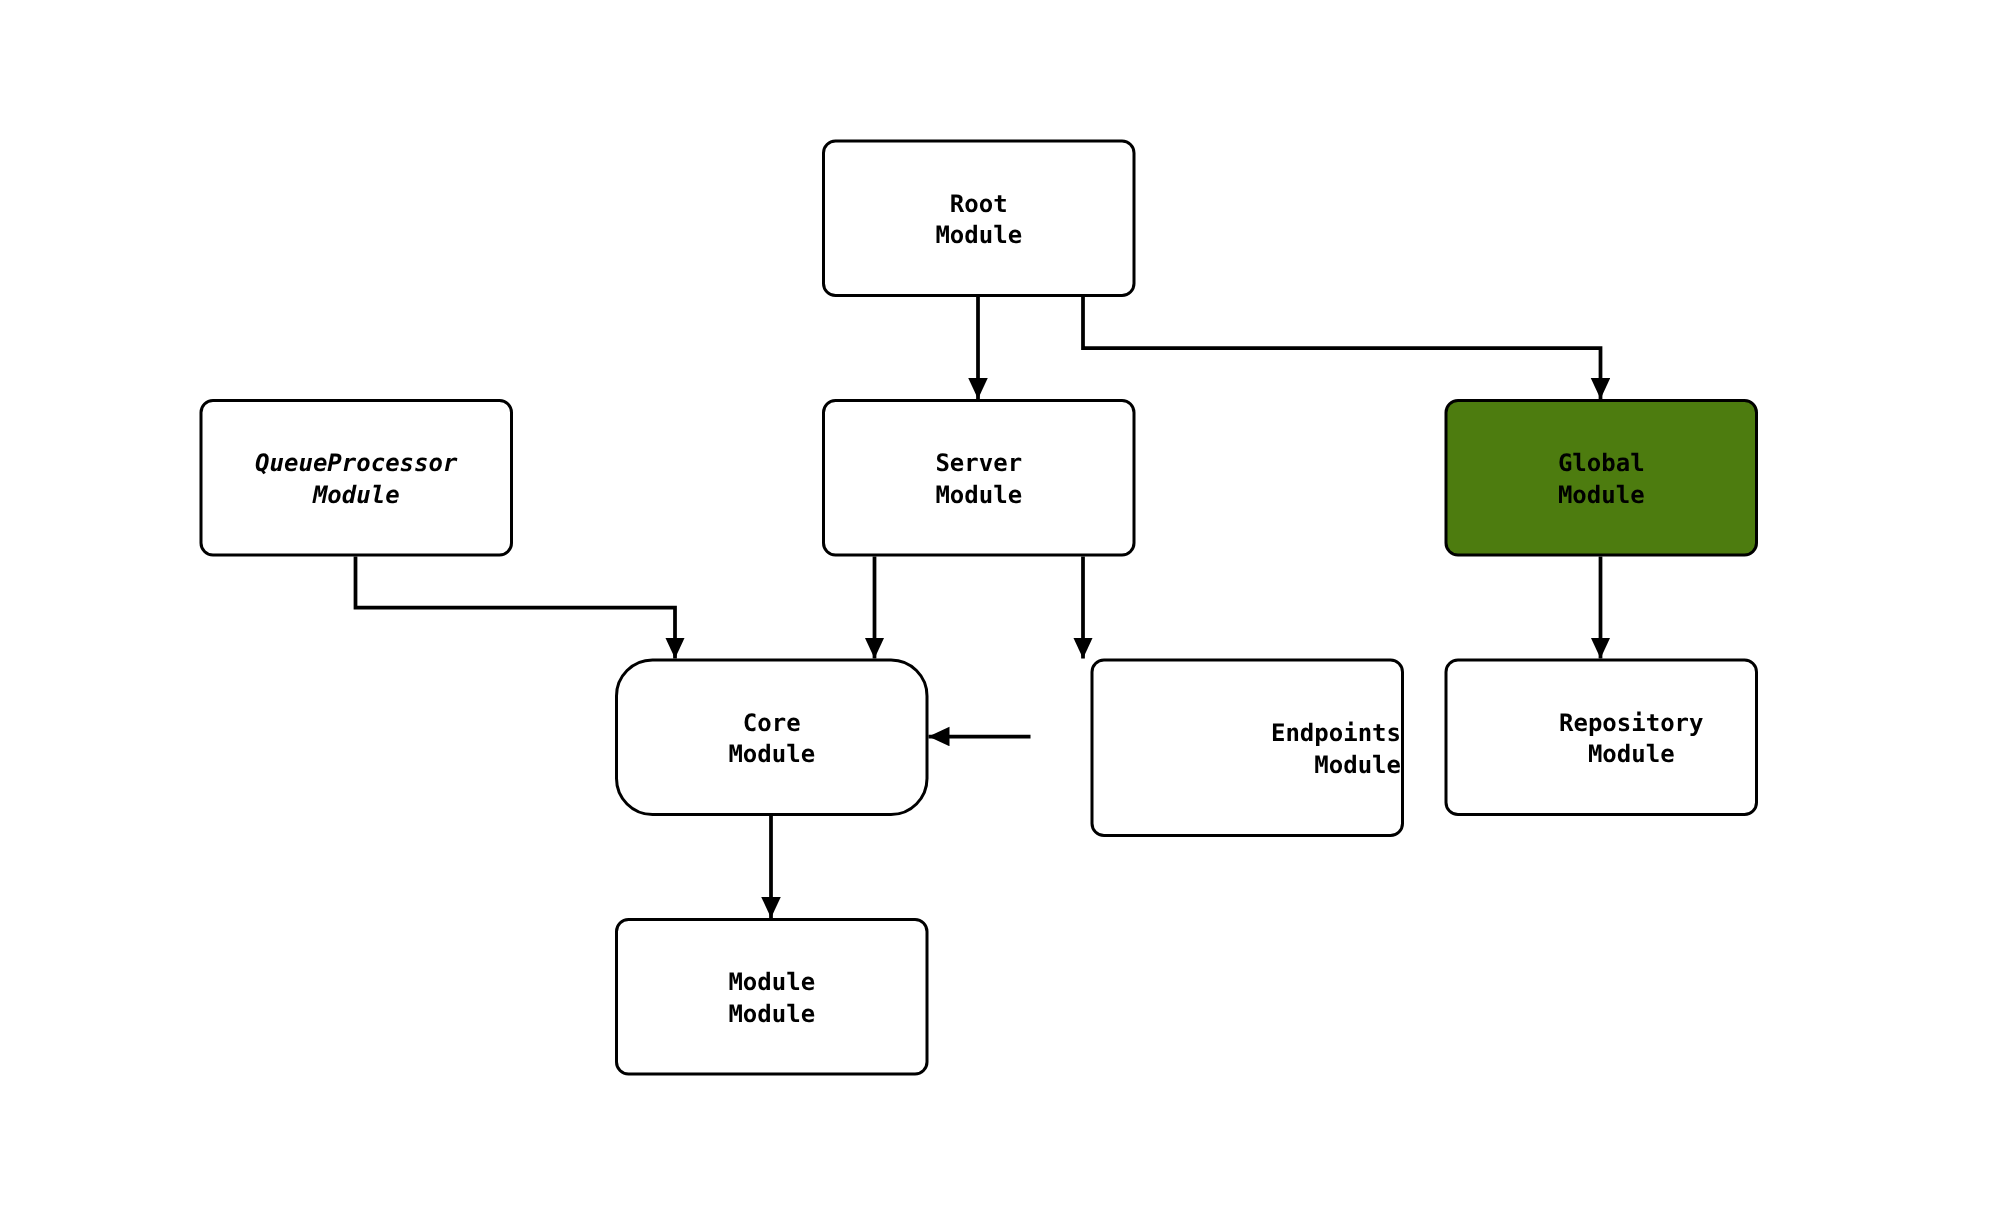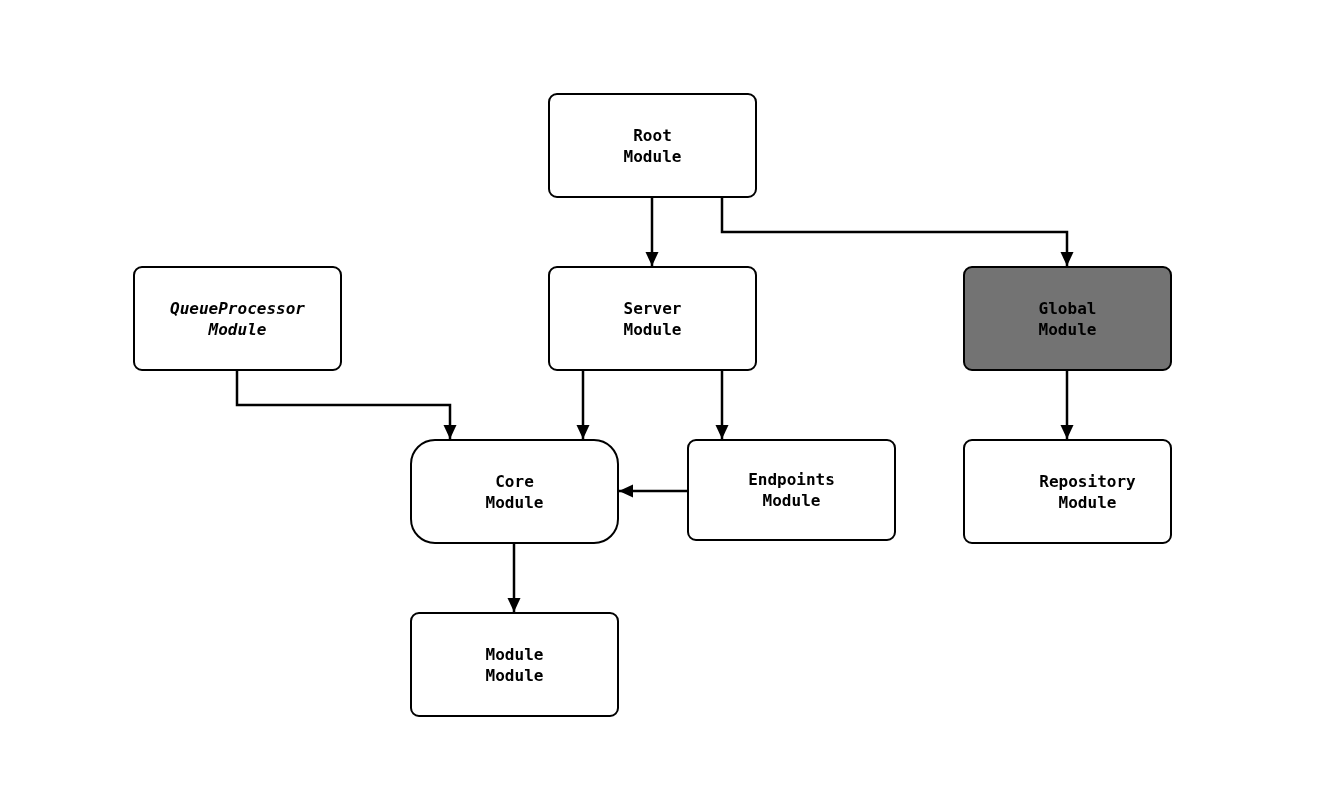--- a/index.html
+++ b/index.html
@@ -73,31 +73,31 @@
   <div class="node" style="left: 133px; top: 266px; width: 209px; height: 105px; background: rgb(255, 255, 255); border-color: rgb(0, 0, 0); font-style: italic;">
     <span>QueueProcessor</span>
     <span>Module</span>
   </div>
 
   <div class="node" style="left: 548px; top: 266px; width: 209px; height: 105px; background: rgb(255, 255, 255); border-color: rgb(0, 0, 0);">
     <span>Server</span>
     <span>Module</span>
   </div>
 
-  <div class="node" style="left: 963px; top: 266px; width: 209px; height: 105px; background: #737373; border-color: rgb(0, 0, 0);">
+  <div class="node" style="left: 963px; top: 266px; width: 209px; height: 105px; background: #4d7c0f; border-color: rgb(0, 0, 0);">
     <span>Global</span>
     <span>Module</span>
   </div>
 
   <div class="node" style="left: 410px; top: 439px; width: 209px; height: 105px; background: rgb(255, 255, 255); border-color: rgb(0, 0, 0); border-radius: 25px;">
     <span>Core</span>
     <span>Module</span>
   </div>
 
-  <div class="node" style="left: 687px; top: 439px; width: 209px; height: 102px; background: rgb(255, 255, 255); border-color: rgb(0, 0, 0);">
+  <div class="node" style="left: 727px; top: 439px; width: 209px; height: 119px; background: rgb(255, 255, 255); border-color: rgb(0, 0, 0); align-items: flex-end;">
     <span>Endpoints</span>
     <span>Module</span>
   </div>
 
   <div class="node" style="left: 963px; top: 439px; width: 209px; height: 105px; background: rgb(255, 255, 255); border-color: rgb(0, 0, 0); padding-left: 40px;">
     <span>Repository</span>
     <span>Module</span>
   </div>
 
   <div class="node" style="left: 410px; top: 612px; width: 209px; height: 105px; background: rgb(255, 255, 255); border-color: rgb(0, 0, 0);">

